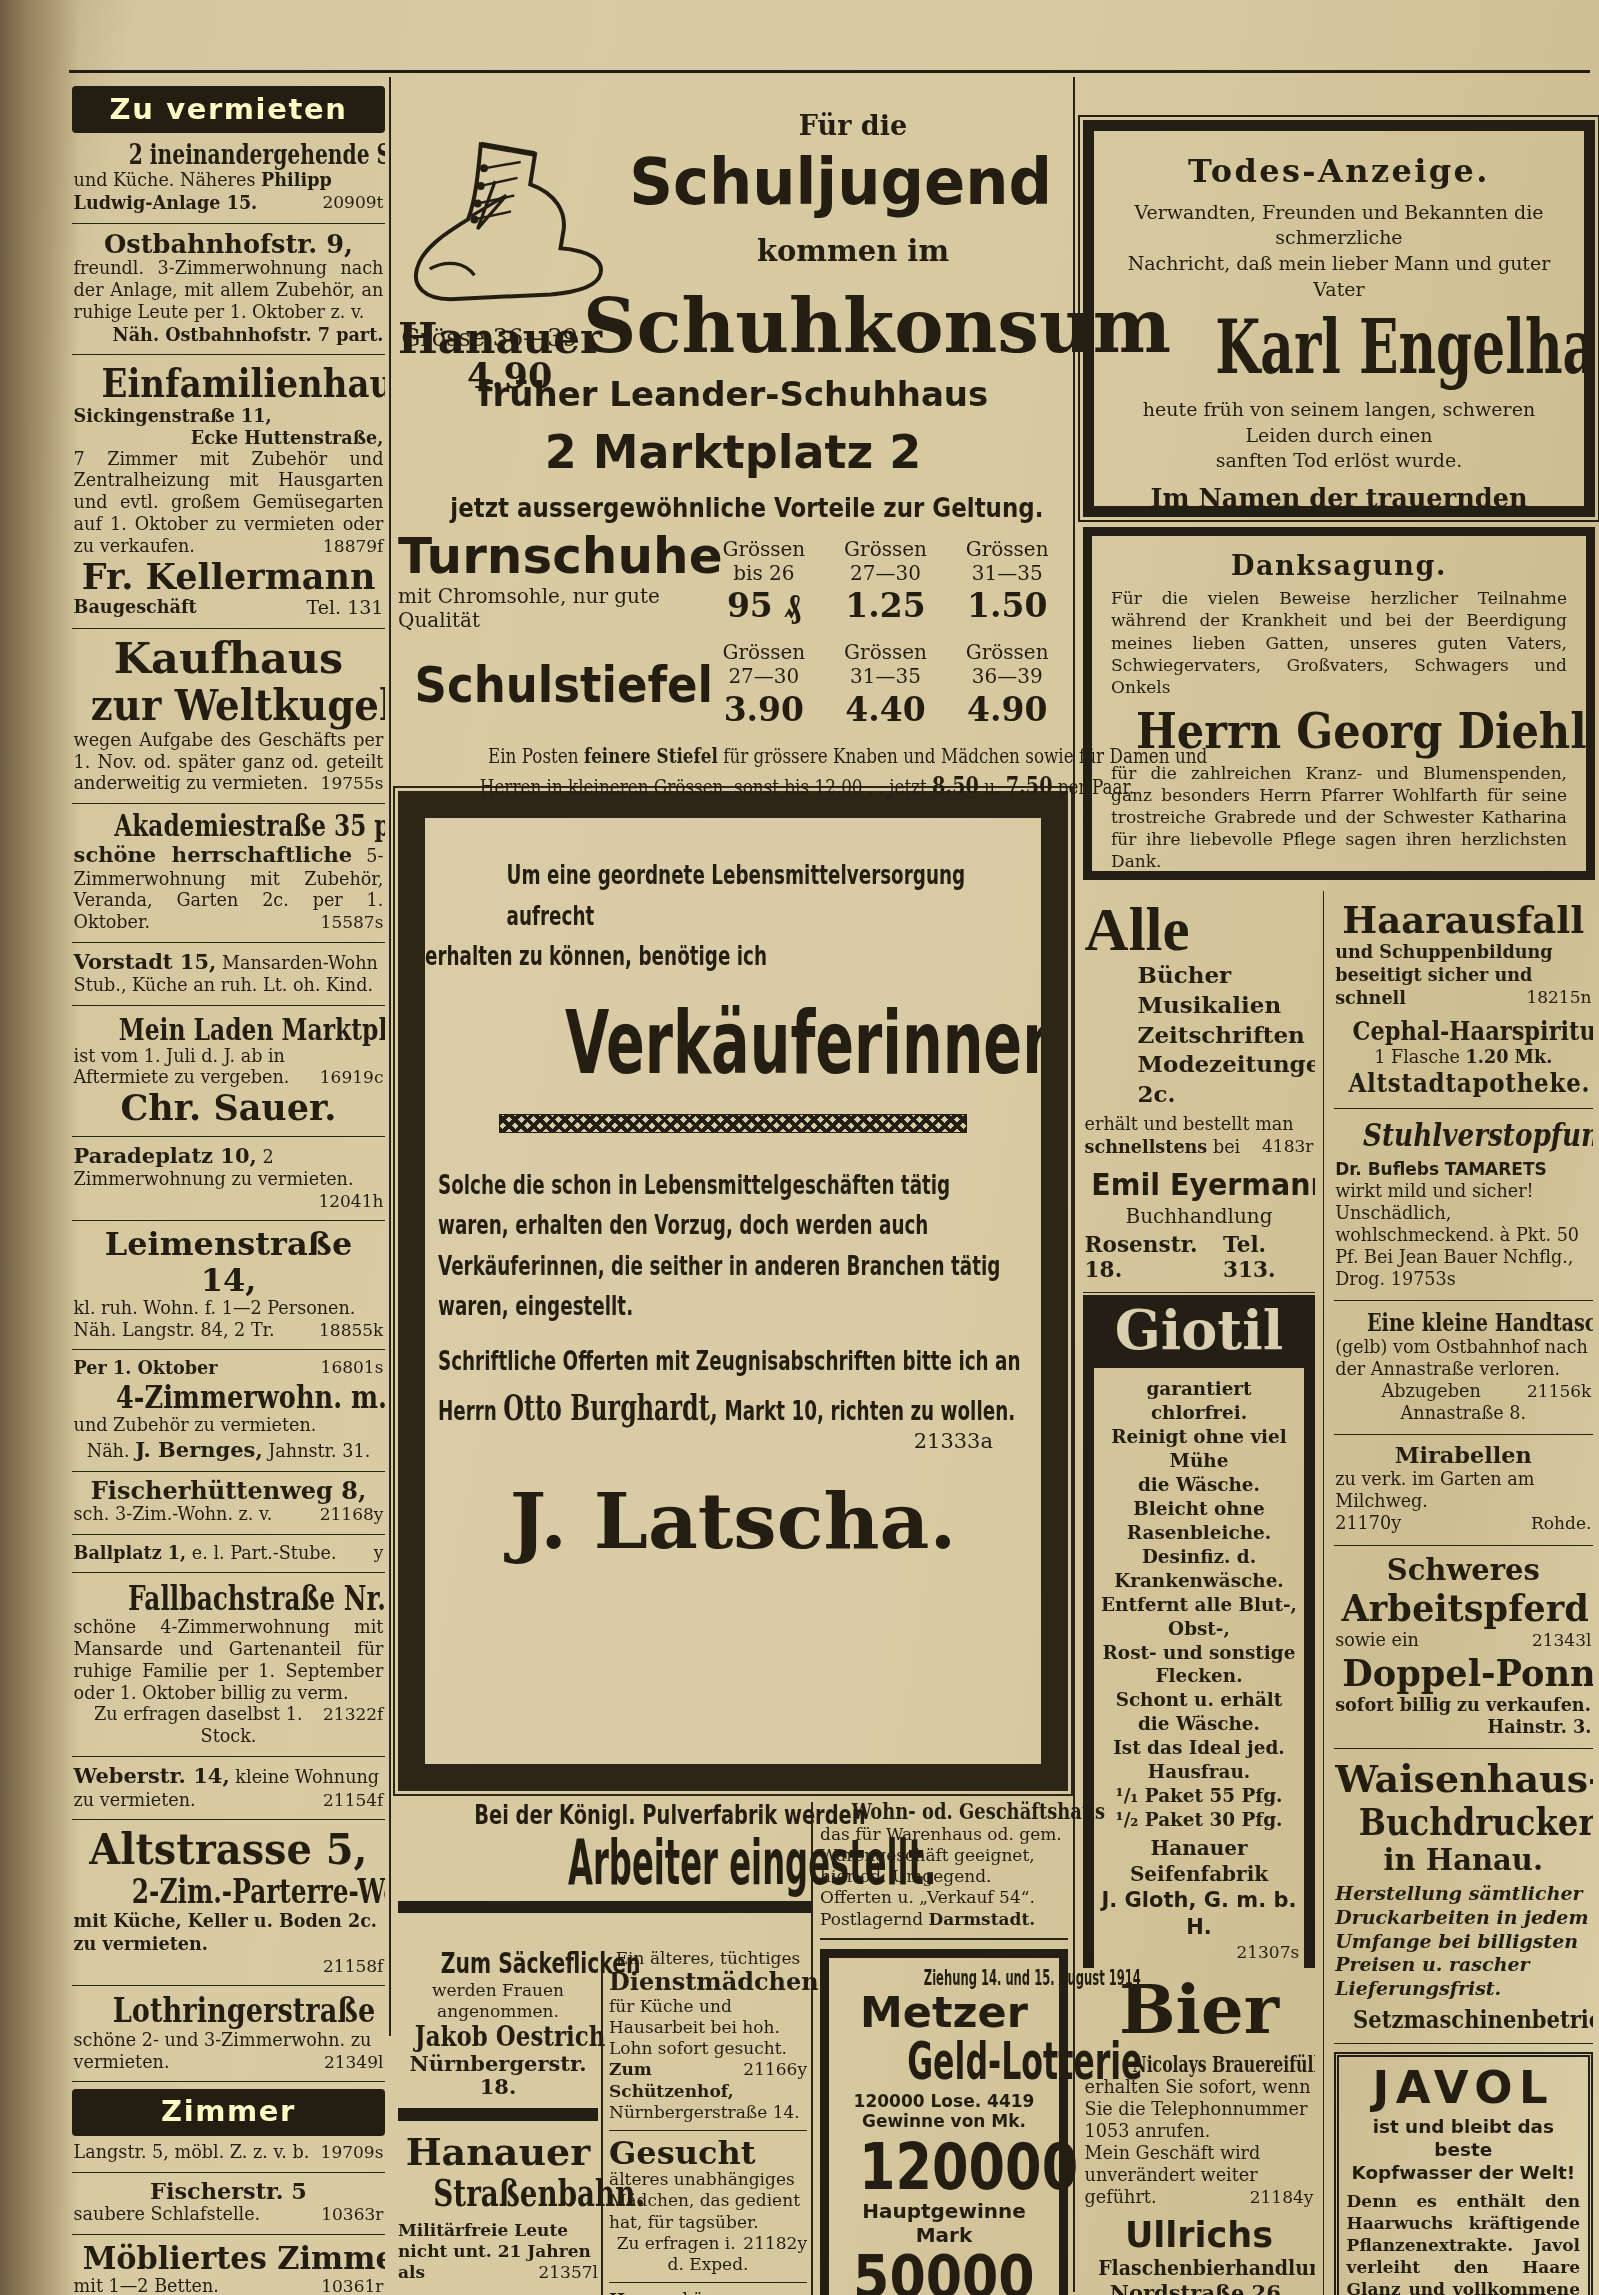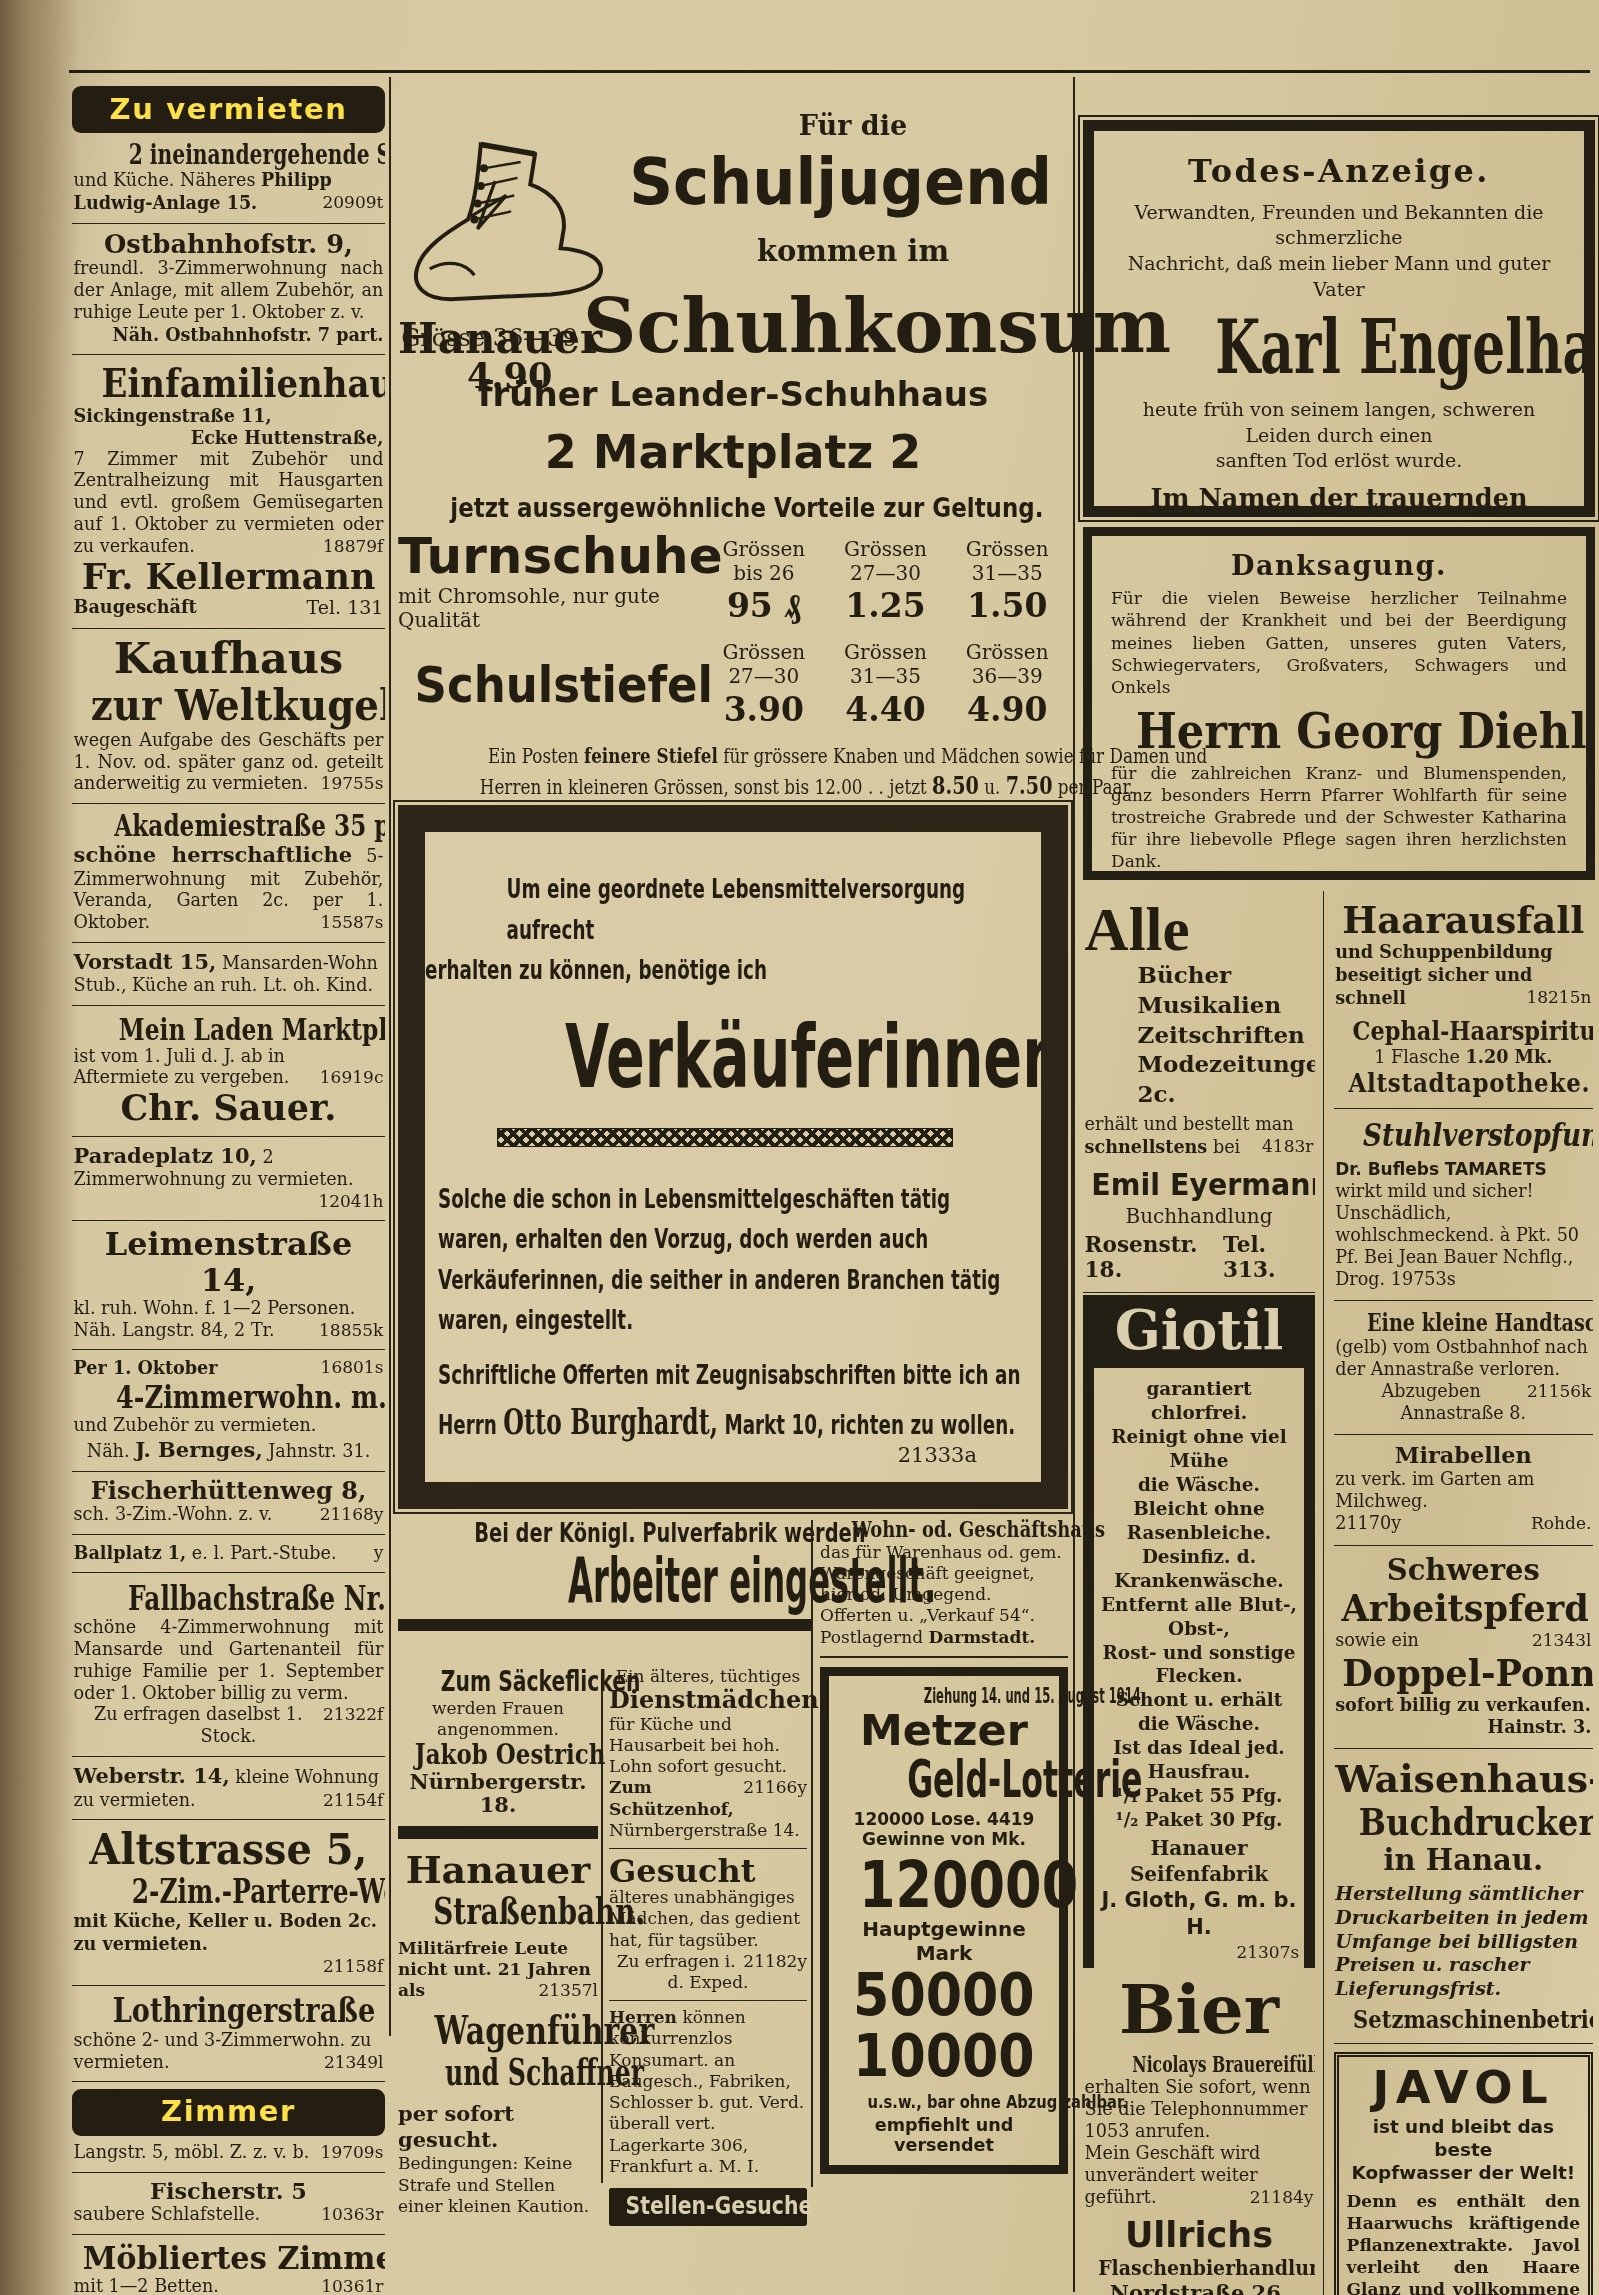--- a/index.html
+++ b/index.html
@@ -18,22 +18,22 @@
   .sx{display:inline-block;white-space:nowrap;transform-origin:center}
   .x95{transform:scaleX(.95)}.x9{transform:scaleX(.9)}.x88{transform:scaleX(.88)}.x85{transform:scaleX(.85)}
   .x82{transform:scaleX(.82)}.x8{transform:scaleX(.8)}.x78{transform:scaleX(.78)}.x75{transform:scaleX(.75)}
   .x73{transform:scaleX(.73)}.x72{transform:scaleX(.72)}.x7{transform:scaleX(.7)}.x68{transform:scaleX(.68)}
   .x65{transform:scaleX(.65)}.x62{transform:scaleX(.62)}
   .x55{transform:scaleX(.55)}.x52{transform:scaleX(.52)}
   .col{position:absolute}
   #col-left{left:72px;top:80px;width:313px}
   #col-center{left:398px;top:83px;width:670px}
   #col-right{left:1083px;top:120px;width:512px}
-  .badge{background:#231d12;color:#fde047;font-family:"DejaVu Sans","Liberation Sans",sans-serif;
-    font-weight:bold;font-size:29px;text-align:center;padding:5.6px 0 7.2px;margin-top:6.4px;letter-spacing:1.6px;border-radius:9px}
+  .badge{background:#231d12;color:#fef9c3;font-family:"DejaVu Sans","Liberation Sans",sans-serif;
+    font-weight:bold;font-size:29px;text-align:center;padding:5.6px 0 7.2px;margin-top:6.4px;letter-spacing:1.6px;border-radius:4px}
   .cad{border-bottom:1.6px solid #2a2318;padding:6.4px 1.6px 8px;overflow:hidden}
   .ah{font-weight:bold;text-align:center;line-height:1.1}
   .s26{font-size:21px}.s28{font-size:22.4px}.s30{font-size:24px}.s32{font-size:25.6px}.s34{font-size:27px}
   .s36{font-size:29px}.s38{font-size:30px}.s40{font-size:32px}.s42{font-size:34px}.s44{font-size:35px}
   .s46{font-size:37px}.s48{font-size:38px}.s50{font-size:40px}.s52{font-size:42px}.s54{font-size:43px}
   .at{font-size:17.6px;line-height:1.24;text-align:left}
   .atj{font-size:17.6px;line-height:1.24;text-align:justify}
   .b{font-weight:bold}
   .num{float:right;font-size:17px;font-weight:normal}
   .ctr{text-align:center}.rt{text-align:right}
@@ -55,22 +55,22 @@
   .mplatz{text-align:center;font-size:46px;font-weight:bold;margin-top:11.2px}
   .slogan{text-align:center;font-size:27px;font-weight:bold;margin-top:12.8px}
   .prow{display:flex;align-items:center;margin-top:8px}
   .pname{width:305px}
   .pn1{font-size:50px;font-weight:bold;line-height:1}
   .pn2{font-size:20px;margin-top:3.2px}
   .pcol{flex:1;text-align:center;font-size:20px;line-height:1.2}
   .pp{font-size:33px;font-weight:bold;margin-top:1.6px}
   .sfoot{text-align:center;font-size:21px;margin-top:12.8px;line-height:1.35}
   
-  .vkframe{margin-top:14px;border:27px solid #2c2518;outline:2.4px solid #2c2518;outline-offset:3.2px;
-    height:704px;padding:37px 16px 0 0;overflow:hidden;background:rgba(224,213,180,.25)}
+  .vkframe{margin-top:0;border:27px solid #2c2518;outline:2.4px solid #2c2518;outline-offset:3.2px;
+    height:1000px;padding:37px 0 0 0;overflow:hidden;background:rgba(224,213,180,.25)}
   .cond{transform:scaleX(.68);transform-origin:left top;width:903px;font-family:"DejaVu Sans","Liberation Sans",sans-serif;
     font-weight:bold;font-size:27px;line-height:1.5}
   .vkintro1{padding-left:120px}
   .vkhead{text-align:center;font-size:88px;font-weight:bold;font-family:"DejaVu Sans","Liberation Sans",sans-serif;
     margin-top:22.4px;line-height:1}
   .hatch{height:19px;width:76%;margin:27px auto 0;border:1.6px solid #241f15;
     background:repeating-linear-gradient(45deg,#241f15 0 4px,transparent 4px 8.8px),
                repeating-linear-gradient(-45deg,#241f15 0 4px,transparent 4px 8.8px)}
   .vkp{padding:0 19px}
   .vknum{text-align:right;font-size:21px;padding-right:48px;margin-top:-4.8px}

